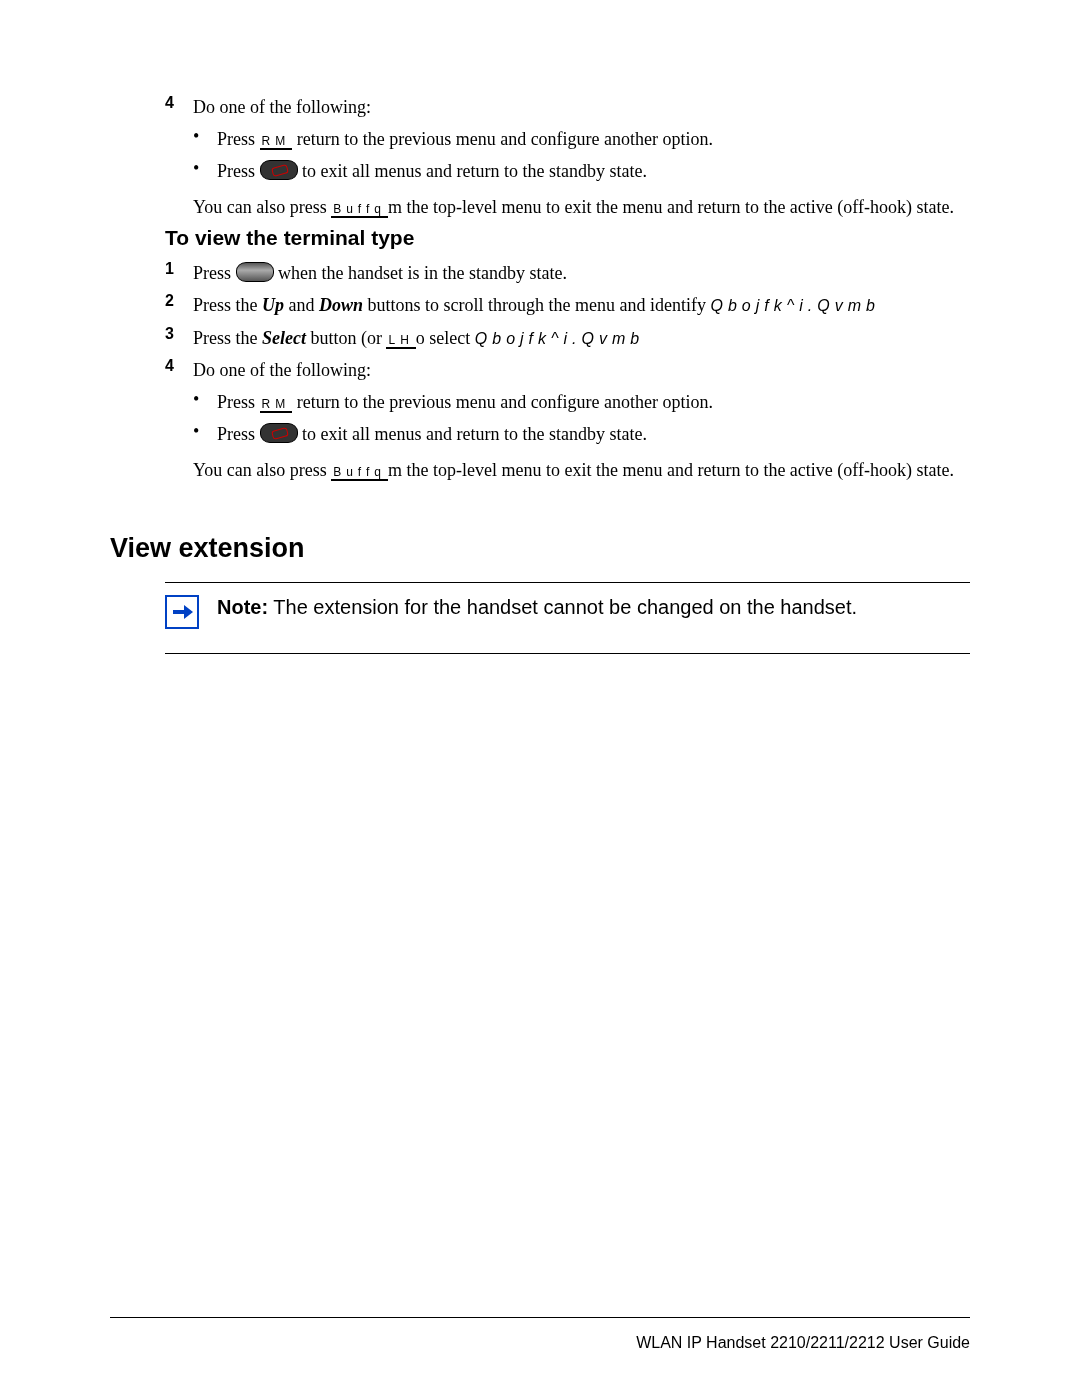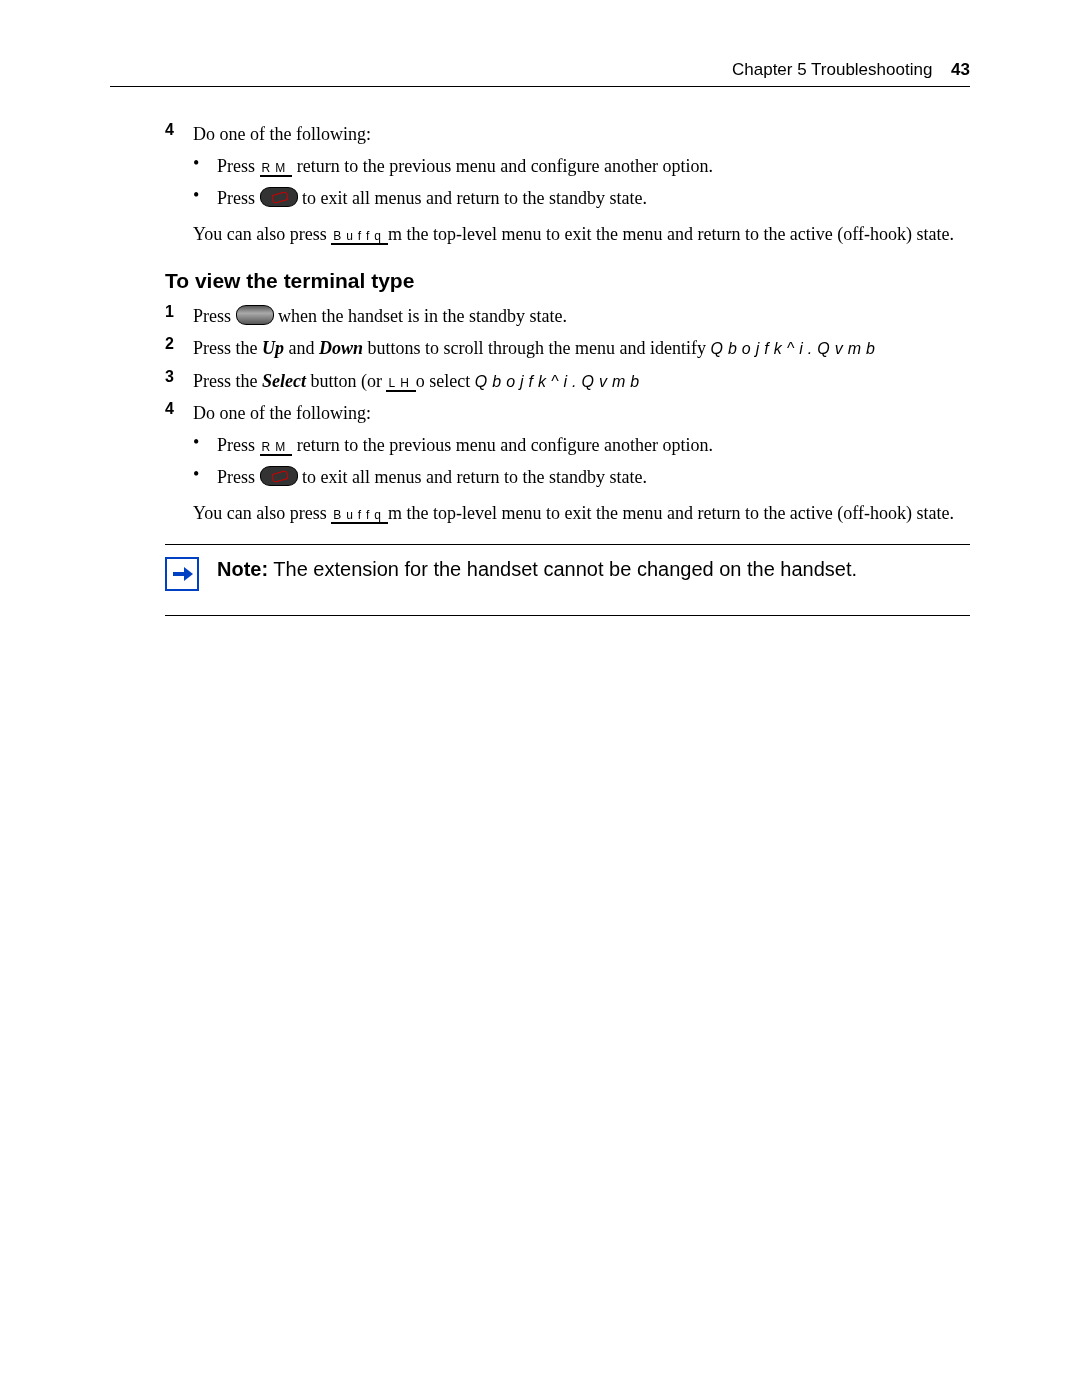--- a/index.html
+++ b/index.html
@@ -72,21 +72,21 @@
     margin: 50px 0 12px 0;
   }
   .para {
     line-height: 1.4;
     margin: 6px 0 18px 0;
   }
   h3.subsection {
     font-family: Arial, Helvetica, sans-serif;
     font-weight: bold;
     font-size: 21px;
-    margin: 22px 0 10px 0;
+    margin: 6px 0 10px 0;
   }
   .oval-btn {
     display: inline-block;
     width: 36px;
     height: 18px;
     border: 1.5px solid #000;
     border-radius: 10px / 9px;
     background: linear-gradient(#555, #aaa 40%, #555);
     vertical-align: -3px;
     position: relative;
@@ -153,24 +153,20 @@
     font-family: Arial, Helvetica, sans-serif;
     font-size: 16px;
   }
   b { font-weight: bold; font-style: italic; }
 </style>
 </head>
 <body>
 
 <div class="page">
 
-  <div class="header-line">
-    <span>Chapter 5  Troubleshooting</span>
-    <span class="pg">43</span>
-  </div>
 
   <div class="body-block">
 
     <div class="step">
       <div class="step-num">4</div>
       <div class="step-body">Do one of the following:</div>
     </div>
 
     <div class="bullet">
       <div class="bullet-dot">•</div>
@@ -226,24 +222,26 @@
     <div class="bullet">
       <div class="bullet-dot">•</div>
       <div class="bullet-body">
         <span>Press </span><span class="oval-btn end"></span><span> to exit all menus and return to the standby state.</span>
       </div>
     </div>
     <div class="after-bullets">
       <span>You can also press </span><span class="softkey">Buffq</span><span>m the top-level menu to exit the menu and return to the active (off-hook) state.</span>
     </div>
 
+    <h2 class="section" style="margin-left:-55px;">View extension</h2>
 
     <div class="note-wrap">
       <div class="note-icon"></div>
       <div class="note-text">
         <span class="lbl">Note:</span><span> The extension for the handset cannot be changed on the handset.</span>
       </div>
     </div>
 
   </div>
 
+  <div class="footer">WLAN IP Handset 2210/2211/2212 User Guide</div>
 
 </div>
 
 </body></html>

